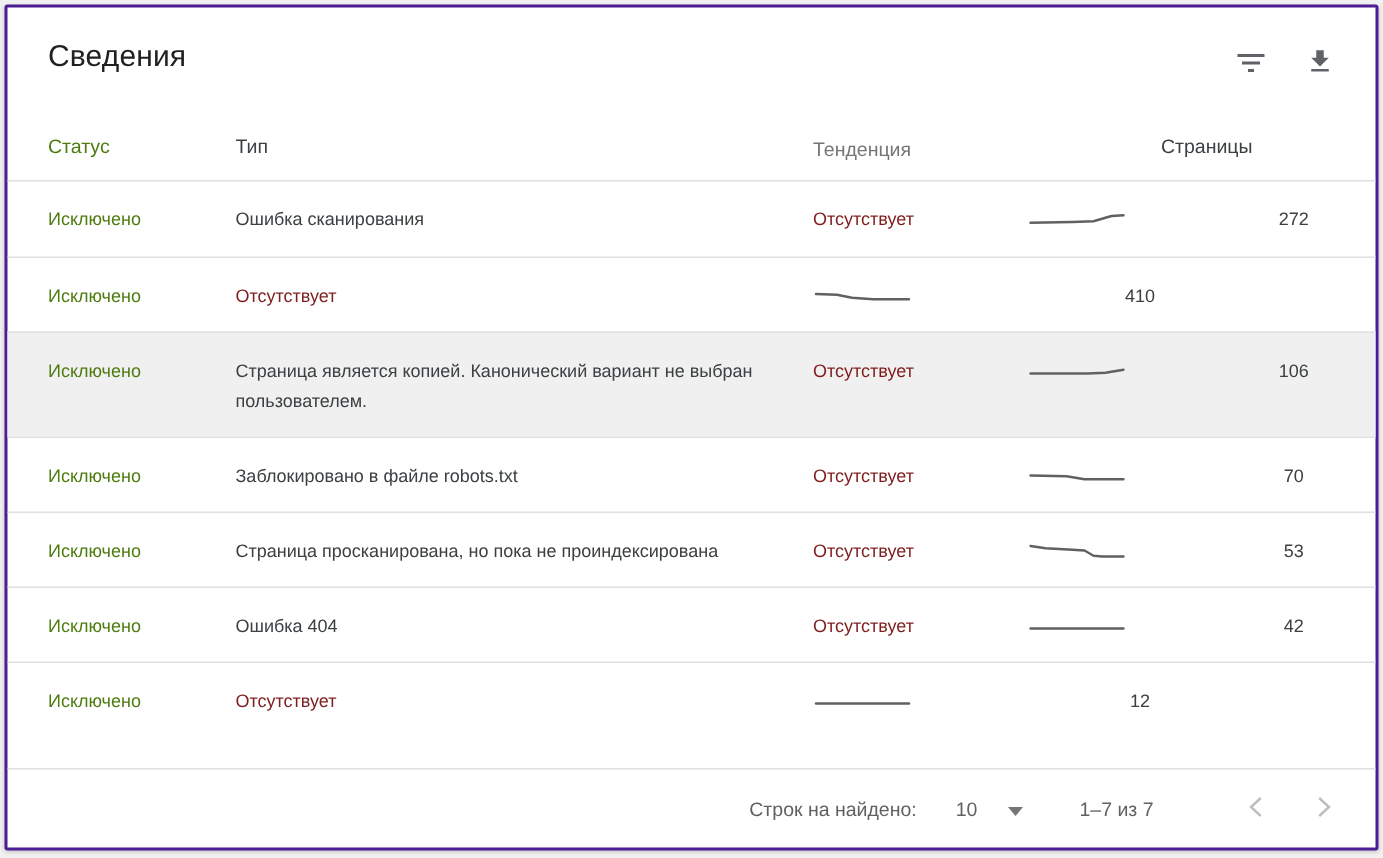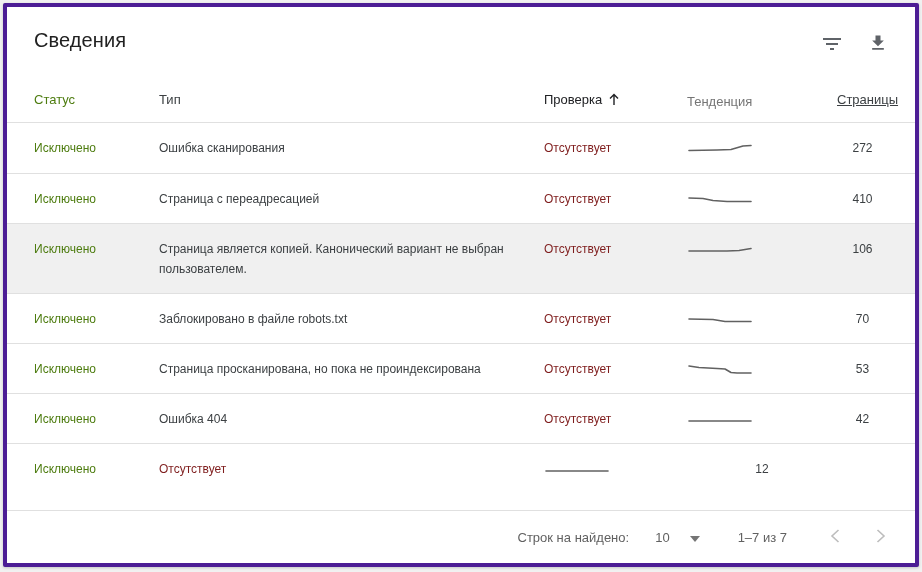--- a/index.html
+++ b/index.html
@@ -6,21 +6,21 @@
   html, body {
     width: 922px; height: 572px;
     font-family: "Liberation Sans", sans-serif;
     background: #f1f1f1;
     overflow: hidden;
   }
   .card {
     position: absolute;
     left: 3px; top: 3px; right: 3px; bottom: 5px;
     background: #fff;
-    border: 4px solid #4c1d95;
+    border: 2px solid #4c1d95;
     border-radius: 2px;
     box-shadow: 0 1px 3px rgba(0,0,0,.18);
     display: flex;
     flex-direction: column;
   }
   
   .card-header {
     display: flex;
     align-items: flex-start;
     justify-content: space-between;
@@ -43,21 +43,21 @@
     align-items: start;
   }
   .thead {
     height: 46px;
     align-items: center;
     border-bottom: 1px solid #e0e0e0;
     flex: 0 0 auto;
   }
   .th { font-size: 13px; color: #757575; font-weight: 400; cursor: pointer; }
   .th.sorted { color: #202124; display: flex; align-items: center; gap: 6px; }
-  .th.col-pages { text-align: left; text-decoration: underline; }
+  .th.col-pages { text-align: right; }
   .sort-arrow svg { display: block; }
   
   .tbody { flex: 1 1 auto; }
   .row {
     cursor: pointer;
     padding-top: 15px; padding-bottom: 14px;
     min-height: 50px;
   }
   .row + .row { border-top: 1px solid #e0e0e0; }
   .row.highlighted { background: #f0f0f0; }
@@ -81,21 +81,21 @@
     color: #616161;
   }
   .foot-label { margin-right: 26px; }
   .rpp {
     display: flex; align-items: center; gap: 20px;
     background: none; border: none; cursor: pointer;
     font-size: 13px; color: #616161;
     font-family: "Liberation Sans", sans-serif;
     margin-right: 38px;
   }
-  .range { margin-right: 36px; }
+  .range { margin-right: 56px; }
   .nav-btn {
     background: none; border: none; cursor: default;
     width: 24px; height: 24px;
     display: flex; align-items: center; justify-content: center;
   }
   .nav-btn + .nav-btn { margin-left: 22px; }
 </style>
 </head>
 <body>
 
@@ -119,47 +119,38 @@
             <path d="M5 20h14v-2H5v2zM19 9h-4V3H9v6H5l7 7 7-7z" fill="#5f6368"></path>
           </svg>
         </span>
       </button>
     </div>
   </div>
 
   <div class="grid-row thead">
     <div class="th col-status">Статус</div>
     <div class="th col-type">Тип</div>
-    <div class="th col-validation sorted">
-      <span>Проверка</span>
-      <span class="sort-arrow">
-        <svg width="12" height="13" viewBox="0 0 12 13">
-          <path d="M6 12 V2 M2 5.5 L6 1.5 L10 5.5" fill="none" stroke="#202124" stroke-width="1.4"></path>
-        </svg>
-      </span>
-    </div>
     <div class="th col-trend">Тенденция</div>
     <div class="th col-pages">Страницы</div>
   </div>
 
   <div class="tbody">
       <div class="grid-row row">
         <div class="cell col-status">Исключено</div>
         <div class="cell col-type">Ошибка сканирования</div>
         <div class="cell col-validation">Отсутствует</div>
         <div class="cell col-trend">
           <svg width="66" height="14" viewBox="0 0 66 14">
             <polyline fill="none" stroke="#616161" stroke-width="1.6" stroke-linecap="round" stroke-linejoin="round" points="2,9.5 30,9 44,8.5 56,5 64,4.5"></polyline>
           </svg>
         </div>
         <div class="cell col-pages">272</div>
       </div>
       <div class="grid-row row">
         <div class="cell col-status">Исключено</div>
-        <div class="cell col-type">Страница с переадресацией</div>
         <div class="cell col-validation">Отсутствует</div>
         <div class="cell col-trend">
           <svg width="66" height="14" viewBox="0 0 66 14">
             <polyline fill="none" stroke="#616161" stroke-width="1.6" stroke-linecap="round" stroke-linejoin="round" points="2,6 16,6.5 26,8.5 40,9.5 64,9.5"></polyline>
           </svg>
         </div>
         <div class="cell col-pages">410</div>
       </div>
       <div class="grid-row row highlighted">
         <div class="cell col-status">Исключено</div>

